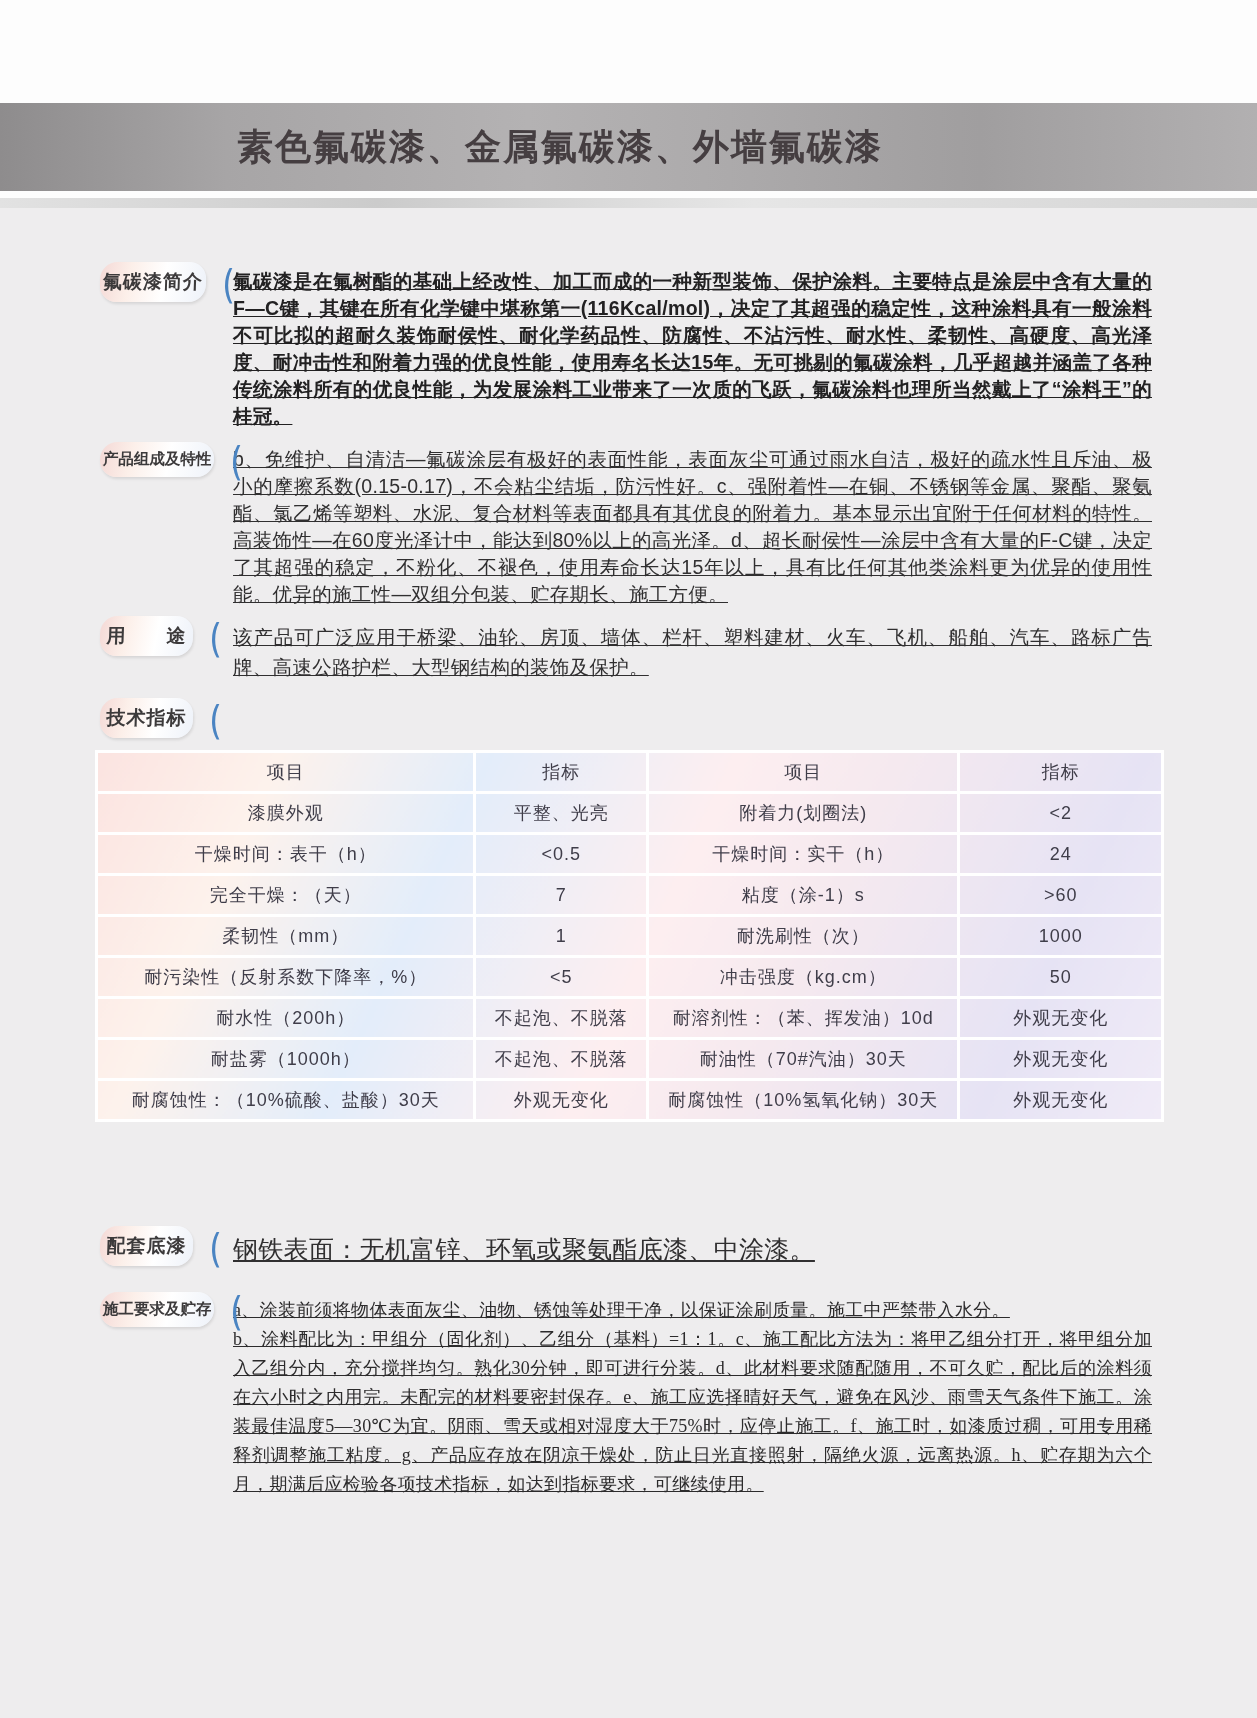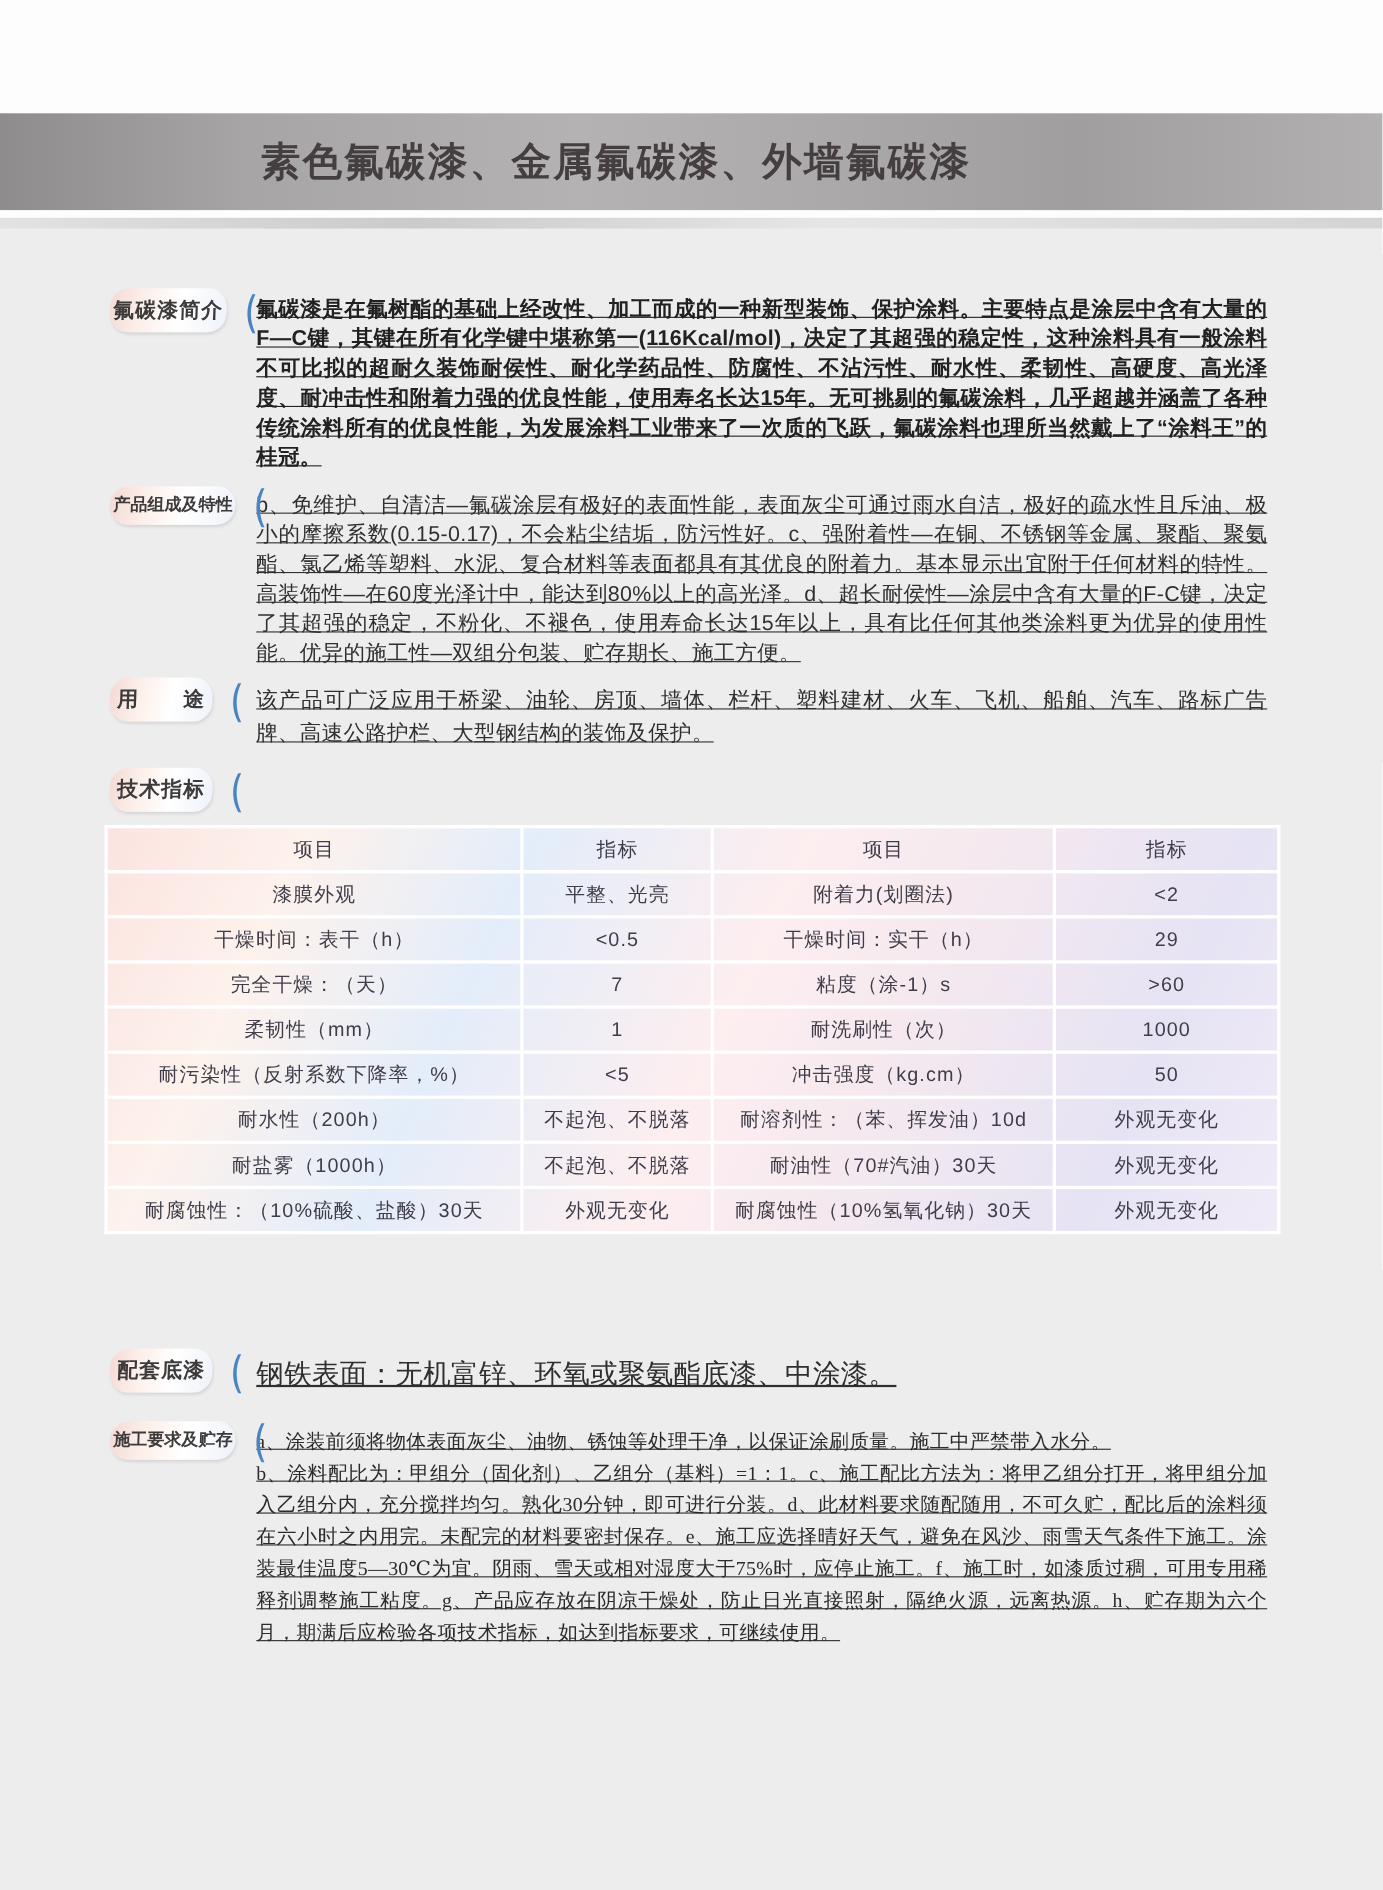--- a/index.html
+++ b/index.html
@@ -137,21 +137,21 @@
             <tr>
               <td>漆膜外观</td>
               <td>平整、光亮</td>
               <td>附着力(划圈法)</td>
               <td>&lt;2</td>
             </tr>
             <tr>
               <td>干燥时间：表干（h）</td>
               <td>&lt;0.5</td>
               <td>干燥时间：实干（h）</td>
-              <td>29</td>
+              <td>24</td>
             </tr>
             <tr>
               <td>完全干燥：（天）</td>
               <td>7</td>
               <td>粘度（涂-1）s</td>
               <td>&gt;60</td>
             </tr>
             <tr>
               <td>柔韧性（mm）</td>
               <td>1</td>

